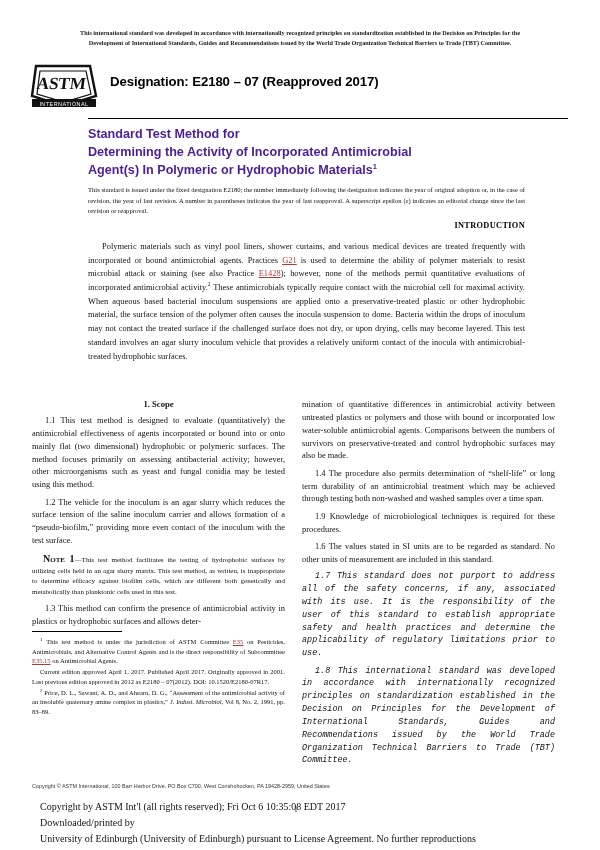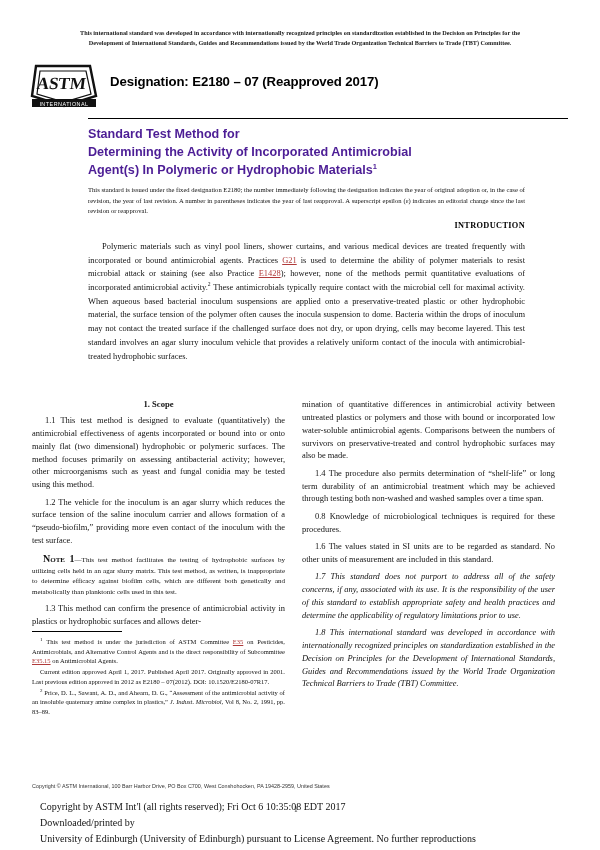--- a/index.html
+++ b/index.html
@@ -153,21 +153,21 @@
     font-weight: bold;
     font-size: 8.6px;
     margin: 0 0 3px 0;
     text-align: center;
   }
   p.body-p {
     margin: 0 0 4.5px 0;
     text-indent: 13px;
     text-align: justify;
   }
-  p.body-p.ital { font-style: italic; }
+  p.body-p.ital { font-style: italic; font-family: Liberation Mono, monospace; }
   p.body-p.cont { text-indent: 0; }
 
   
   .note-block {
     font-size: 7.0px;
     line-height: 1.47;
     margin: 4px 0 5px 0;
     text-indent: 11px;
     text-align: justify;
     color: #111;
@@ -282,21 +282,21 @@
     <p class="body-p">1.2 The vehicle for the inoculum is an agar slurry which reduces the surface tension of the saline inoculum carrier and allows formation of a “pseudo-biofilm,” providing more even contact of the inoculum with the test surface.</p>
     <div class="note-block">
       <span class="note-label">Note 1</span><span>—This test method facilitates the testing of hydrophobic surfaces by utilizing cells held in an agar slurry matrix. This test method, as written, is inappropriate to determine efficacy against biofilm cells, which are different both genetically and metabolically than planktonic cells used in this test.</span>
     </div>
     <p class="body-p">1.3 This method can confirm the presence of antimicrobial activity in plastics or hydrophobic surfaces and allows deter-</p>
   </div>
 
   <div class="col col-right">
     <p class="body-p cont">mination of quantitative differences in antimicrobial activity between untreated plastics or polymers and those with bound or incorporated low water-soluble antimicrobial agents. Comparisons between the numbers of survivors on preservative-treated and control hydrophobic surfaces may also be made.</p>
     <p class="body-p">1.4 The procedure also permits determination of “shelf-life” or long term durability of an antimicrobial treatment which may be achieved through testing both non-washed and washed samples over a time span.</p>
-    <p class="body-p">0.8 Knowledge of microbiological techniques is required for these procedures.</p>
+    <p class="body-p">1.9 Knowledge of microbiological techniques is required for these procedures.</p>
     <p class="body-p">1.6 The values stated in SI units are to be regarded as standard. No other units of measurement are included in this standard.</p>
     <p class="body-p ital">1.7 This standard does not purport to address all of the safety concerns, if any, associated with its use. It is the responsibility of the user of this standard to establish appropriate safety and health practices and determine the applicability of regulatory limitations prior to use.</p>
     <p class="body-p ital">1.8 This international standard was developed in accordance with internationally recognized principles on standardization established in the Decision on Principles for the Development of International Standards, Guides and Recommendations issued by the World Trade Organization Technical Barriers to Trade (TBT) Committee.</p>
   </div>
 
   <div class="fn-rule"></div>
   <div class="footnotes">
     <p><sup>1</sup><span> This test method is under the jurisdiction of ASTM Committee </span><a class="lnk" href="#">E35</a><span> on Pesticides, Antimicrobials, and Alternative Control Agents and is the direct responsibility of Subcommittee </span><a class="lnk" href="#">E35.15</a><span> on Antimicrobial Agents.</span></p>
     <p>Current edition approved April 1, 2017. Published April 2017. Originally approved in 2001. Last previous edition approved in 2012 as E2180 – 07(2012). DOI: 10.1520/E2180-07R17.</p>
     <p><sup>2</sup><span> Price, D. L., Sawant, A. D., and Ahearn, D. G., “Assessment of the antimicrobial activity of an insoluble quaternary amine complex in plastics,” </span><span class="ital">J. Indust. Microbiol,</span><span> Vol 8, No. 2, 1991, pp. 83–89.</span></p>

